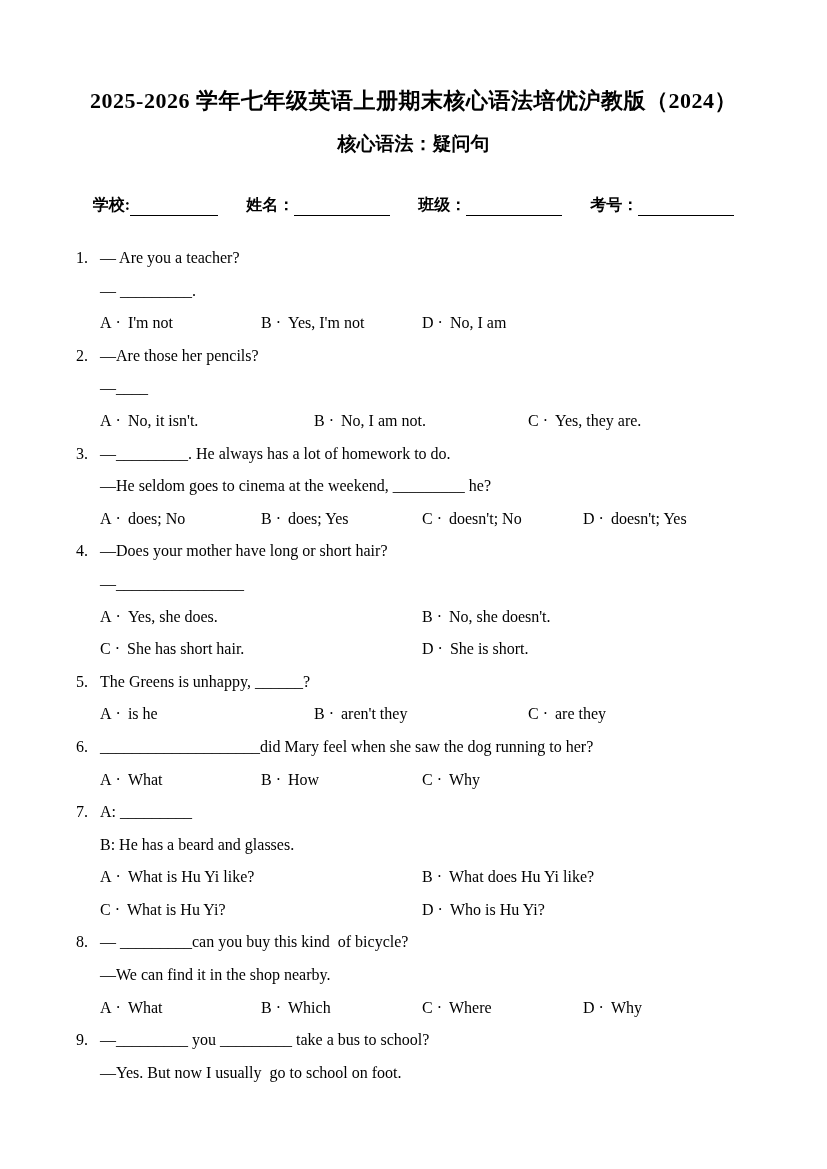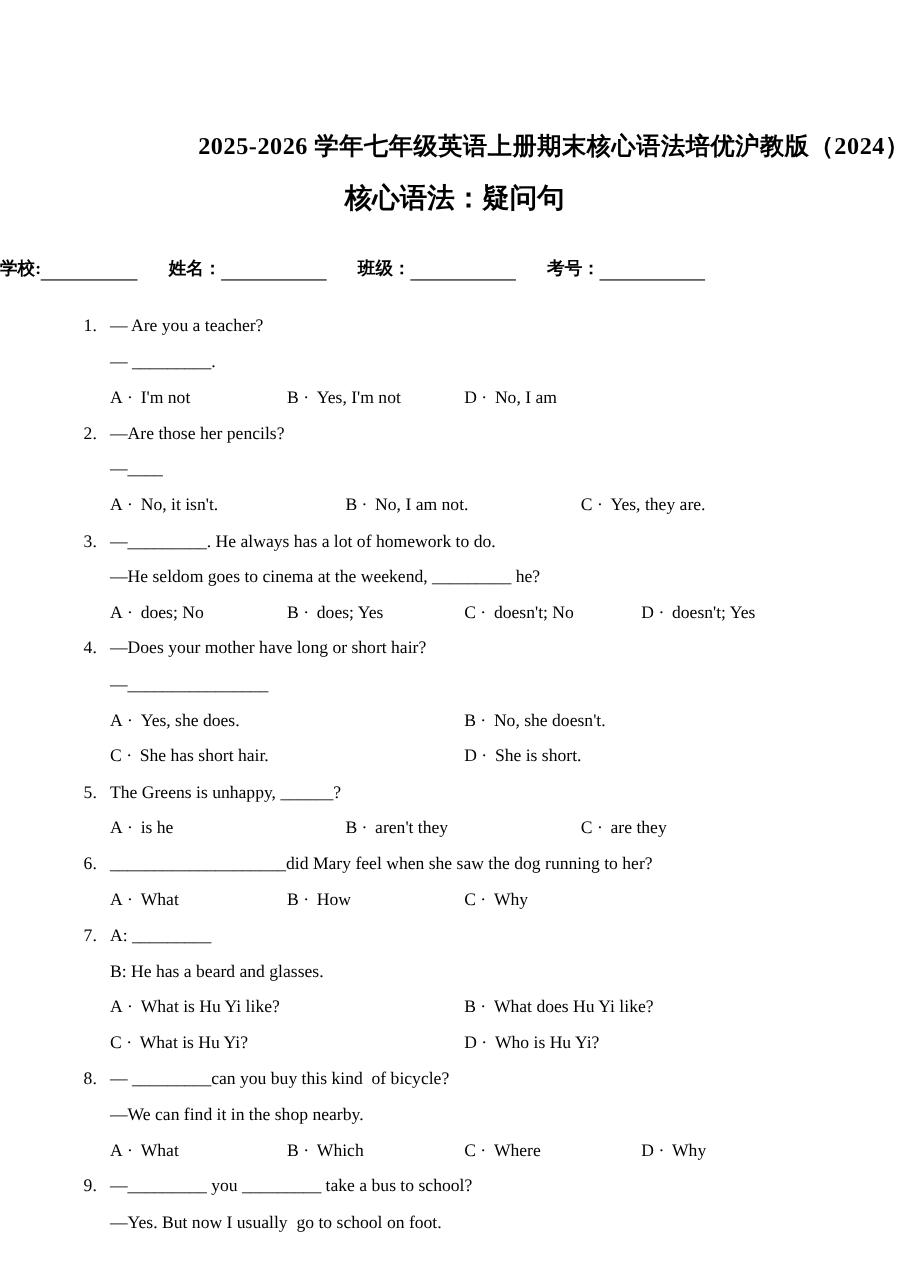--- a/index.html
+++ b/index.html
@@ -5,36 +5,37 @@
   * { margin:0; padding:0; box-sizing:border-box; }
   html,body { background:#ffffff; }
   body {
     width:827px; height:1169px;
     font-family:"Liberation Serif","DejaVu Serif",serif;
     color:#000;
   }
   .page { position:relative; width:827px; height:1169px; background:#fff; overflow:hidden; }
 
   .title {
-    padding-top:118px;
-    text-align:right;
+    padding-top:86px;
+    text-align:center;
     font-size:22px;
     font-weight:700;
     letter-spacing:0.5px;
   }
   .subtitle {
     margin-top:15px;
     text-align:center;
-    font-size:25px;
+    font-size:19px;
     font-weight:700;
   }
 
   .hdr {
     margin-top:38px;
     display:flex;
+    justify-content:center;
     align-items:flex-end;
     font-size:16px;
     font-weight:700;
   }
   .hf { display:flex; align-items:flex-end; }
   .hf + .hf { margin-left:28px; }
   .blank-line {
     display:inline-block;
     border-bottom:1.5px solid #000;
     height:17px;

